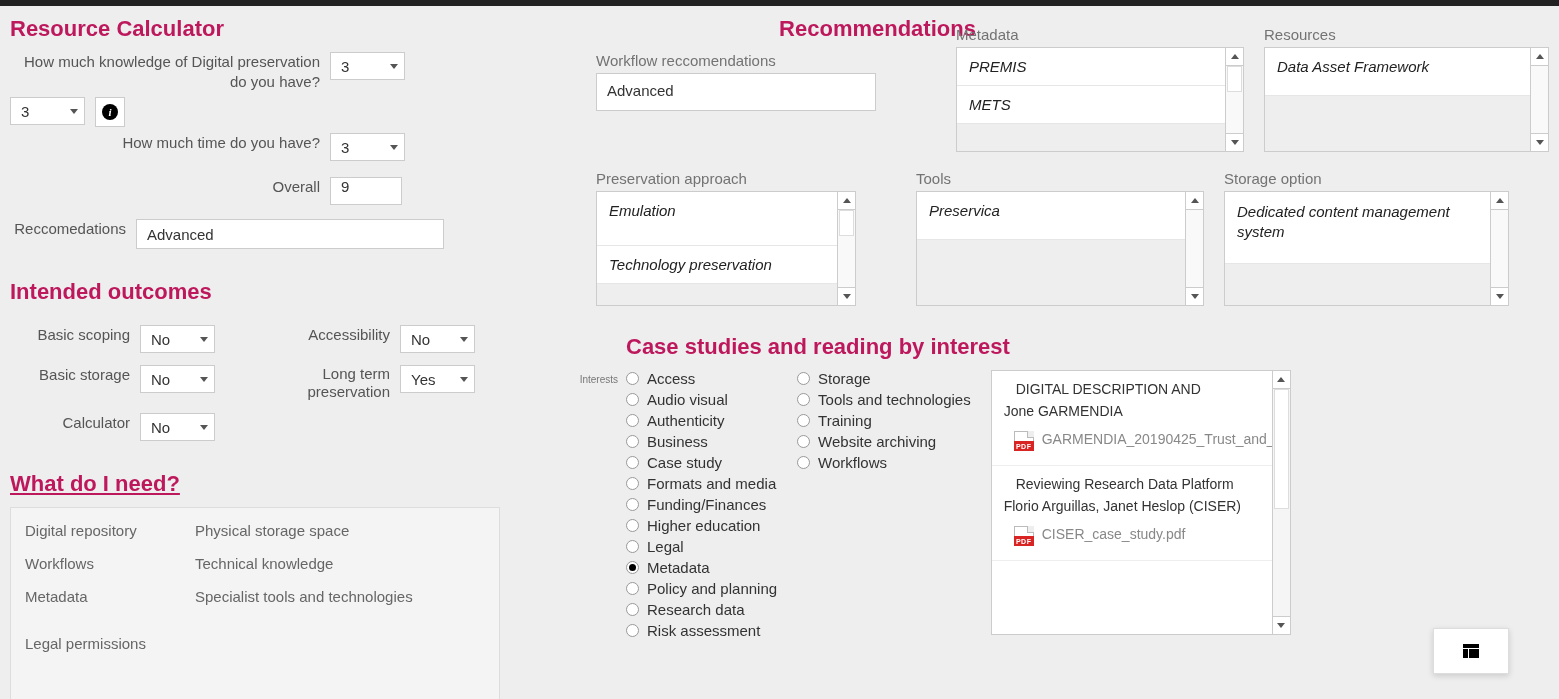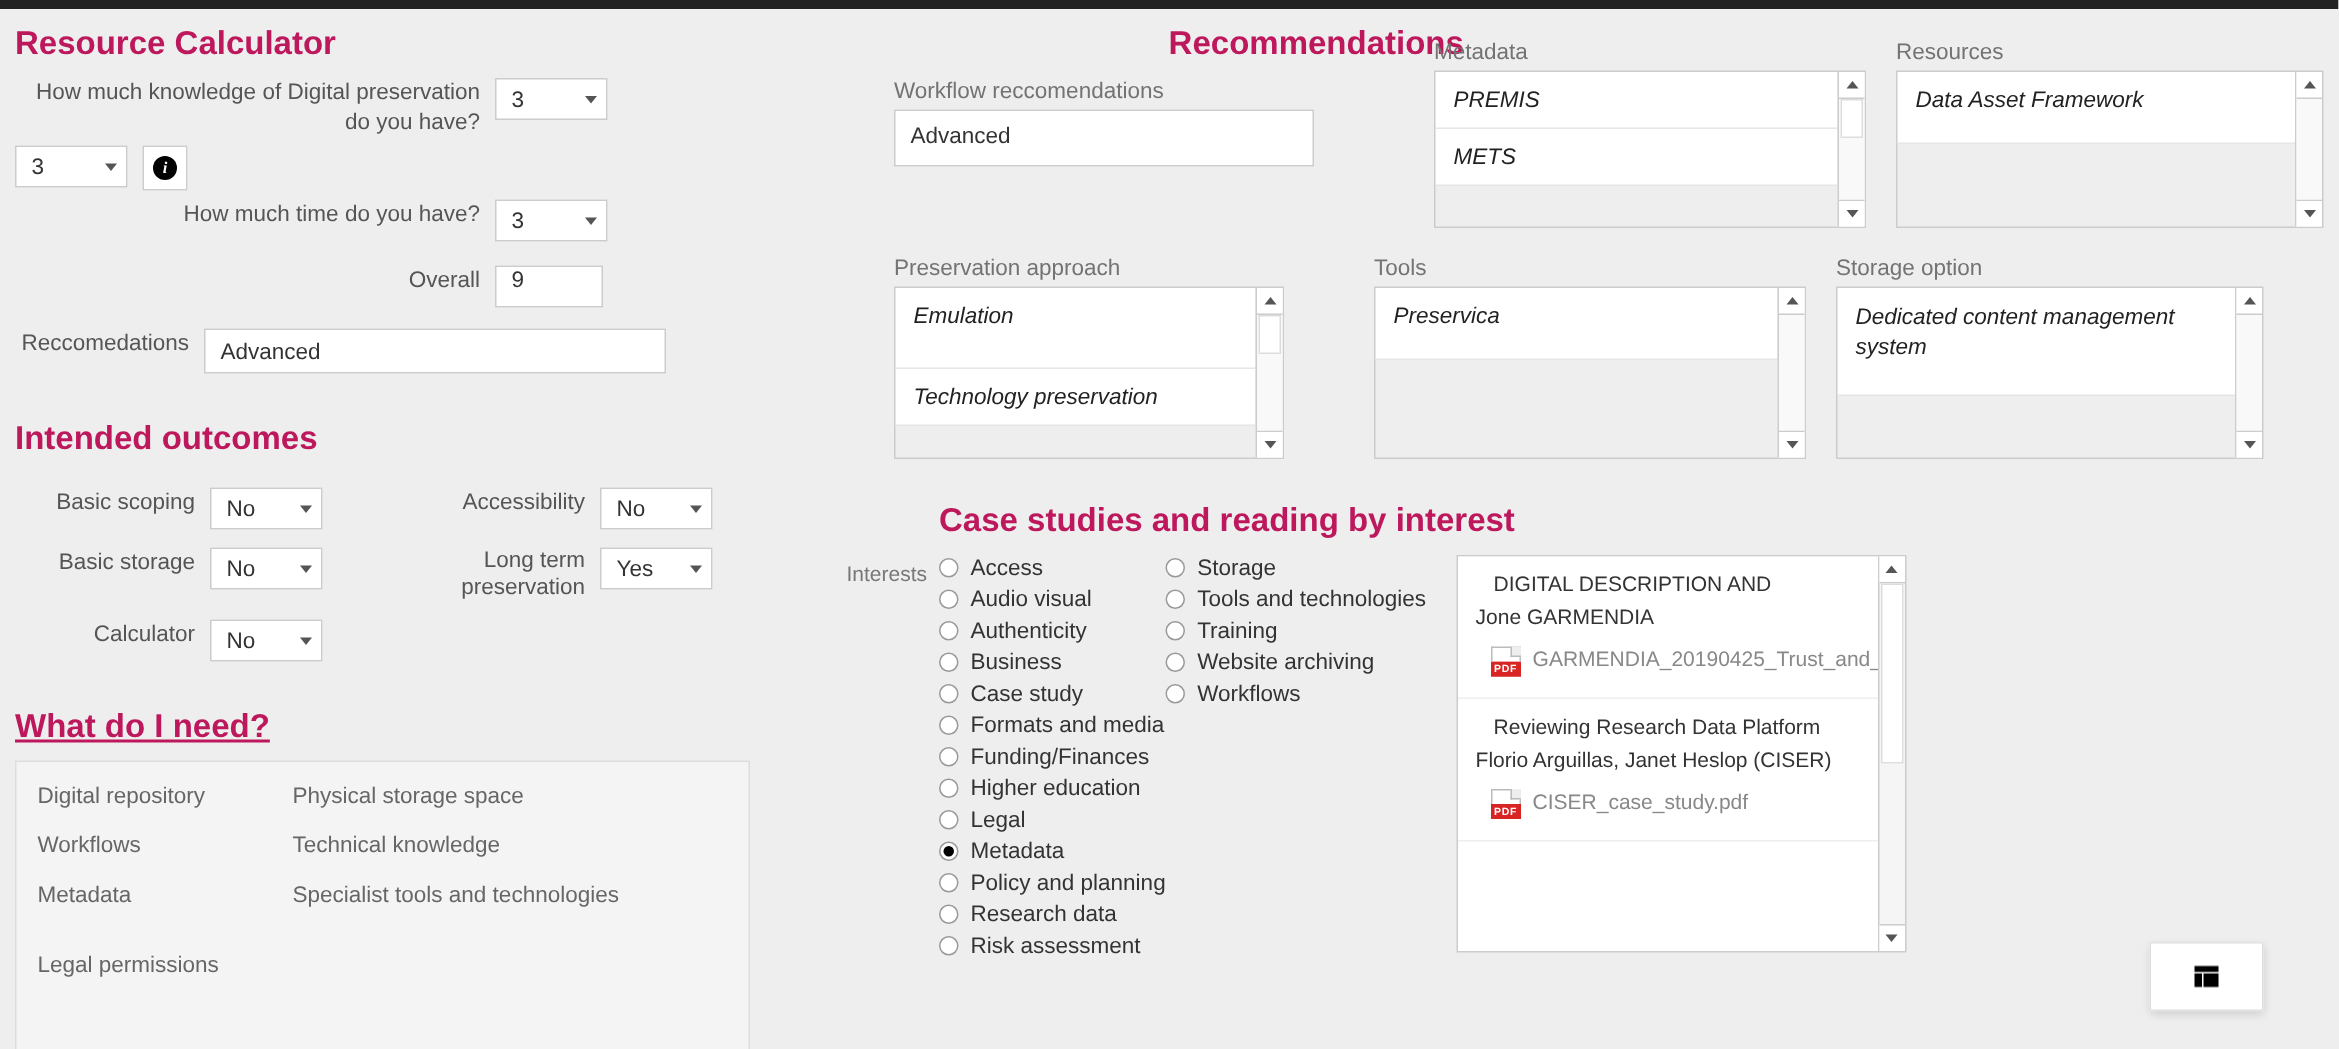--- a/index.html
+++ b/index.html
@@ -60,22 +60,22 @@
   .outcomes { display:flex; flex-wrap:wrap; gap:0 30px; margin-top:14px; }
   .outcomes .frm .lbl { width:130px; }
   .outcomes .pair { width:230px; }
 
   .need-box { background:#f4f4f4; border:1px solid #ddd; padding:14px 14px 50px 14px; width:490px; margin-top:6px; }
   .need-box .grid { display:grid; grid-template-columns: 160px 1fr; row-gap:16px; column-gap:10px; }
   .need-box .grid div { font-size:15px; color:#666; }
   .need-box .legal { margin-top:30px; font-size:15px; color:#666; }
 
   .interests-wrap { display:flex; align-items:flex-start; }
-  .int-lbl { font-size:14px; color:#777; width:70px; padding-top:4px; text-align:right; padding-right:8px; }
-  .int-cols { display:flex; }
+  .int-lbl { font-size:10px; color:#777; width:70px; padding-top:4px; text-align:right; padding-right:8px; }
+  .int-cols { display:flex; gap:20px; }
   .int-col { display:flex; flex-direction:column; gap:4px; }
   .radio-row { display:flex; align-items:center; gap:8px; font-size:15px; color:#333; cursor:pointer; }
   .radio { width:13px;height:13px;border:1px solid #999;border-radius:50%; background:#fff; display:flex;align-items:center;justify-content:center; flex-shrink:0; }
   .radio.sel::after { content:""; width:7px;height:7px;border-radius:50%;background:#000; }
 
   .case-list { border:1px solid #ccc; background:#eee; width:300px; height:265px; display:flex; margin-left:20px; }
   .case-list .inner { flex:1; background:#fff; overflow:hidden; font-size:14px; color:#333; }
   .case-list .entry { padding:10px 12px 6px 12px; border-bottom:1px solid #eee; }
   .case-list .entry .title { margin-bottom:6px;padding-left:12px; }
   .case-list .entry .author { font-size:14px; color:#333; margin-bottom:8px; }

